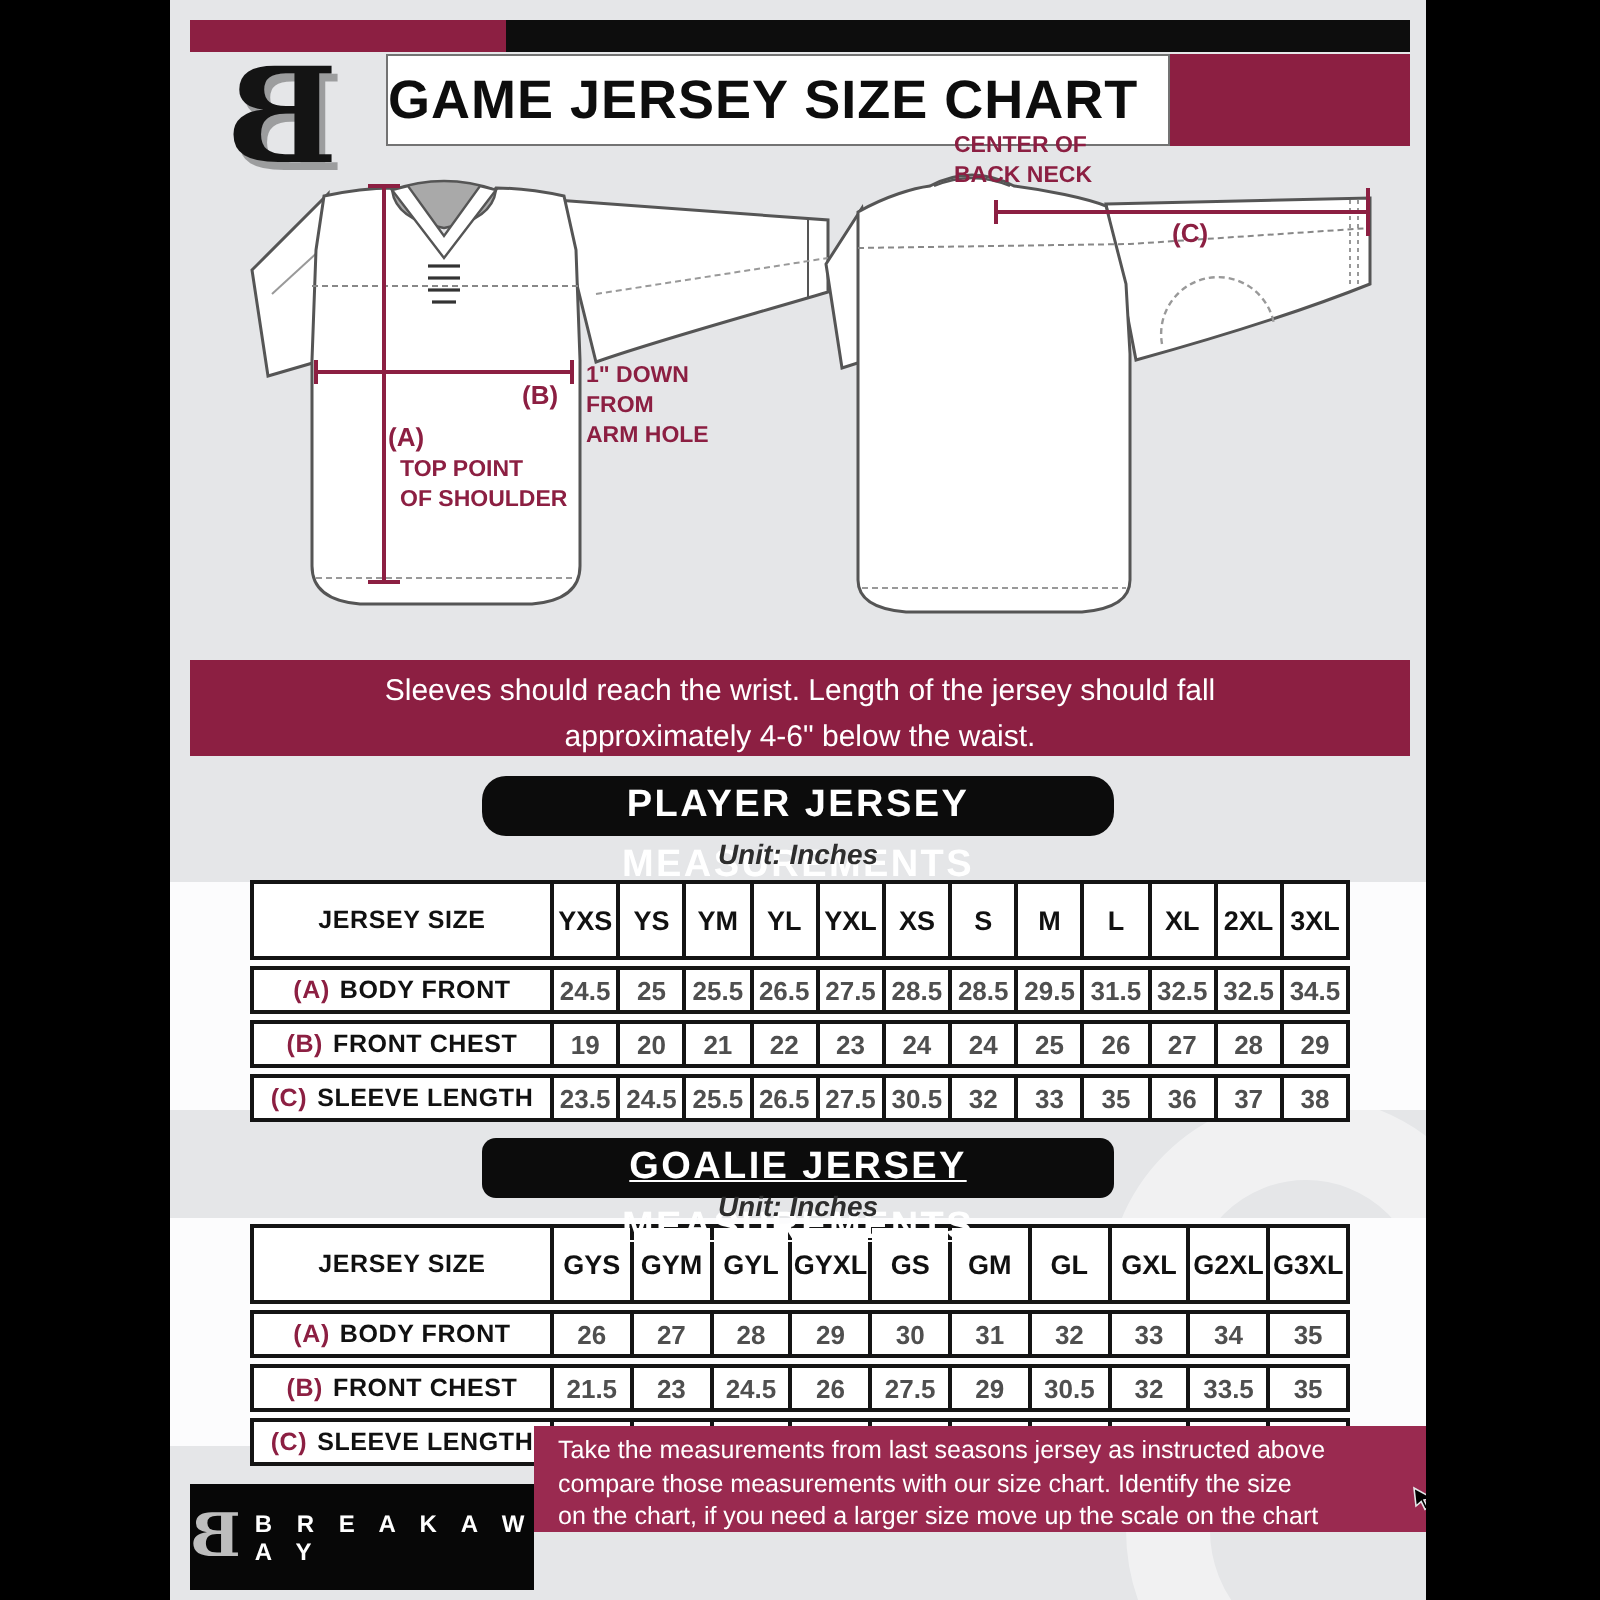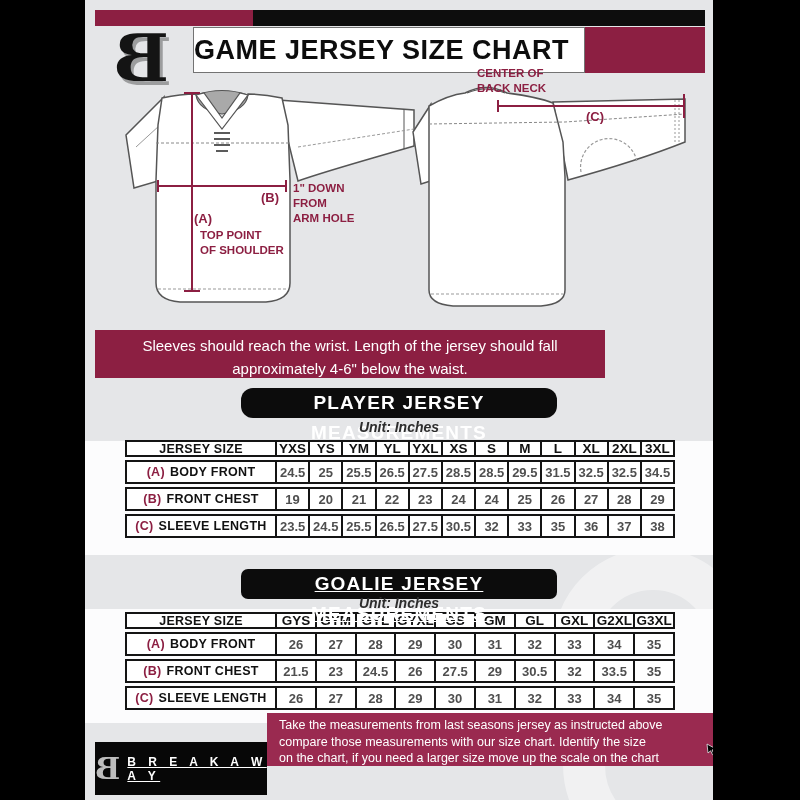--- a/index.html
+++ b/index.html
@@ -19,43 +19,43 @@
 
   .logo-b { left:20px; top:18px; width:72px; height:88px; z-index:5; font-family:"DejaVu Serif", serif; font-weight:bold; font-size:66px; color:#141414; transform:scaleX(-1); text-shadow:-3px 4px 0 rgba(20,20,20,.35); line-height:80px; text-align:center; }
 
   
   .mlabel { color:#8c1f42; font-weight:bold; font-size:13px; z-index:6; }
   .mnote  { color:#8c1f42; font-weight:bold; font-size:11.5px; line-height:1.3; z-index:6; }
 
   svg.jersey { overflow:visible; z-index:2; }
 
   
-  .notice { left:10px; top:330px; width:510px; height:48px; background:#8c1f42; color:#fff; text-align:center; font-size:15px; line-height:1.55; padding-top:4px; z-index:4; }
+  .notice { left:10px; top:330px; width:610px; height:48px; background:#8c1f42; color:#fff; text-align:center; font-size:15px; line-height:1.55; padding-top:4px; z-index:4; }
 
   
   .section-pill { width:316px; height:30px; left:156px; background:#0c0c0c; border-radius:7px; color:#fff; text-align:center; line-height:30px; font-size:19px; font-weight:bold; letter-spacing:1.2px; z-index:4; }
   .unit { width:100%; text-align:center; font-size:14px; font-weight:bold; font-style:italic; color:#2d2d2d; z-index:4; }
 
   .strip { left:0; width:628px; background:#fcfcfd; z-index:1; }
 
   
   .mtable { left:40px; width:550px; z-index:3; }
   .trow { display:flex; background:#fff; border:2px solid #141414; margin-bottom:3px; }
-  .thead { height:17px; }
+  .thead { height:40px; }
   .trow:not(.thead) { height:24px; }
   .tcell { flex:1 1 0; border-left:2px solid #141414; display:flex; align-items:center; justify-content:center; font-size:13.5px; font-weight:bold; color:#111; overflow:hidden; }
   .tcell:first-child { border-left:none; }
   .tlabel { flex:0 0 148px; font-size:12.5px; letter-spacing:.3px; }
   .trow:not(.thead) .tval { color:#4f4f4f; font-weight:bold; font-size:13px; }
   .rowkey { color:#8c1f42; margin-right:5px; font-weight:bold; }
 
   
   .f-black { left:10px; top:742px; width:172px; height:53px; background:#070707; display:flex; align-items:center; justify-content:center; gap:7px; z-index:4; }
   .f-logo { font-family:"DejaVu Serif", serif; font-weight:bold; font-size:30px; color:#bdbdbd; transform:scaleX(-1); line-height:30px; }
-  .f-brand { color:#fff; font-size:12px; font-weight:bold; letter-spacing:4.5px;text-decoration:underline; }
+  .f-brand { color:#fff; font-size:12px; font-weight:bold; letter-spacing:4.5px; }
   .f-maroon { left:182px; top:713px; width:522px; height:53px; background:#9a2a50; color:#fff; font-size:12.5px; line-height:1.32; padding:4px 6px 4px 12px; z-index:4; }
 
   
   .ring { border-radius:50%; border:42px solid rgba(255,255,255,.45); z-index:0; }
   .ring1 { left:468px; top:548px; width:200px; height:200px; }
   .ring2 { left:478px; top:660px; width:210px; height:210px; }
 
   .cursor { left:620px; top:742px; width:14px; height:14px; z-index:9; }
 </style>
 </head>

